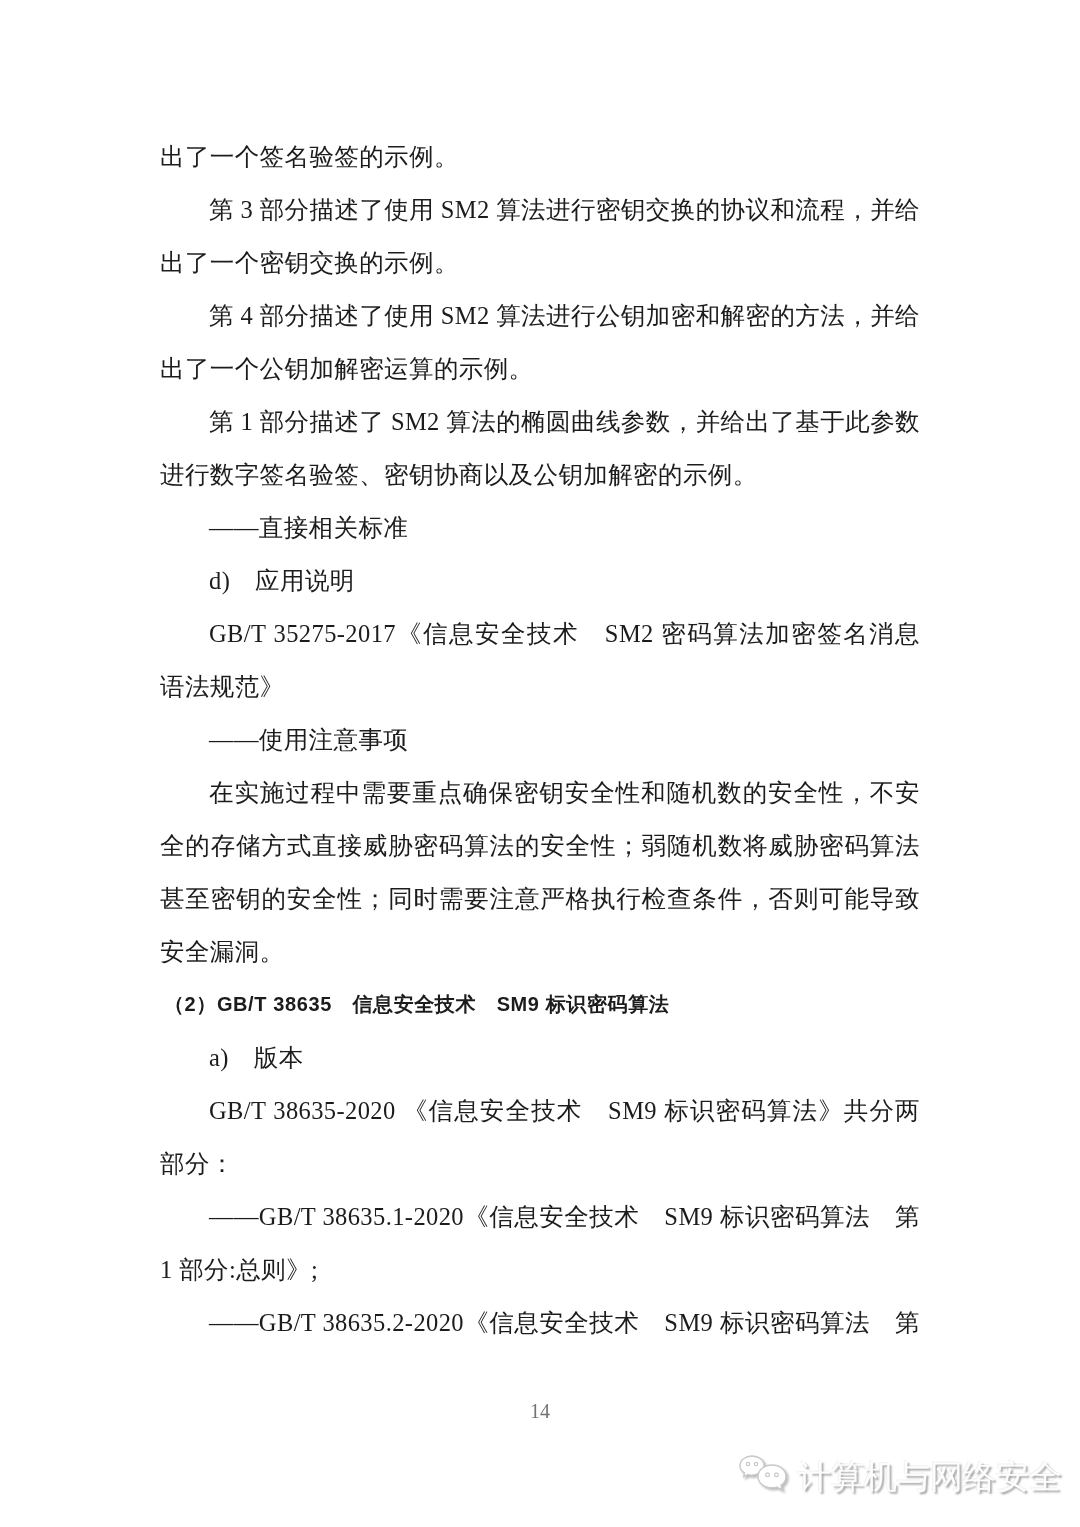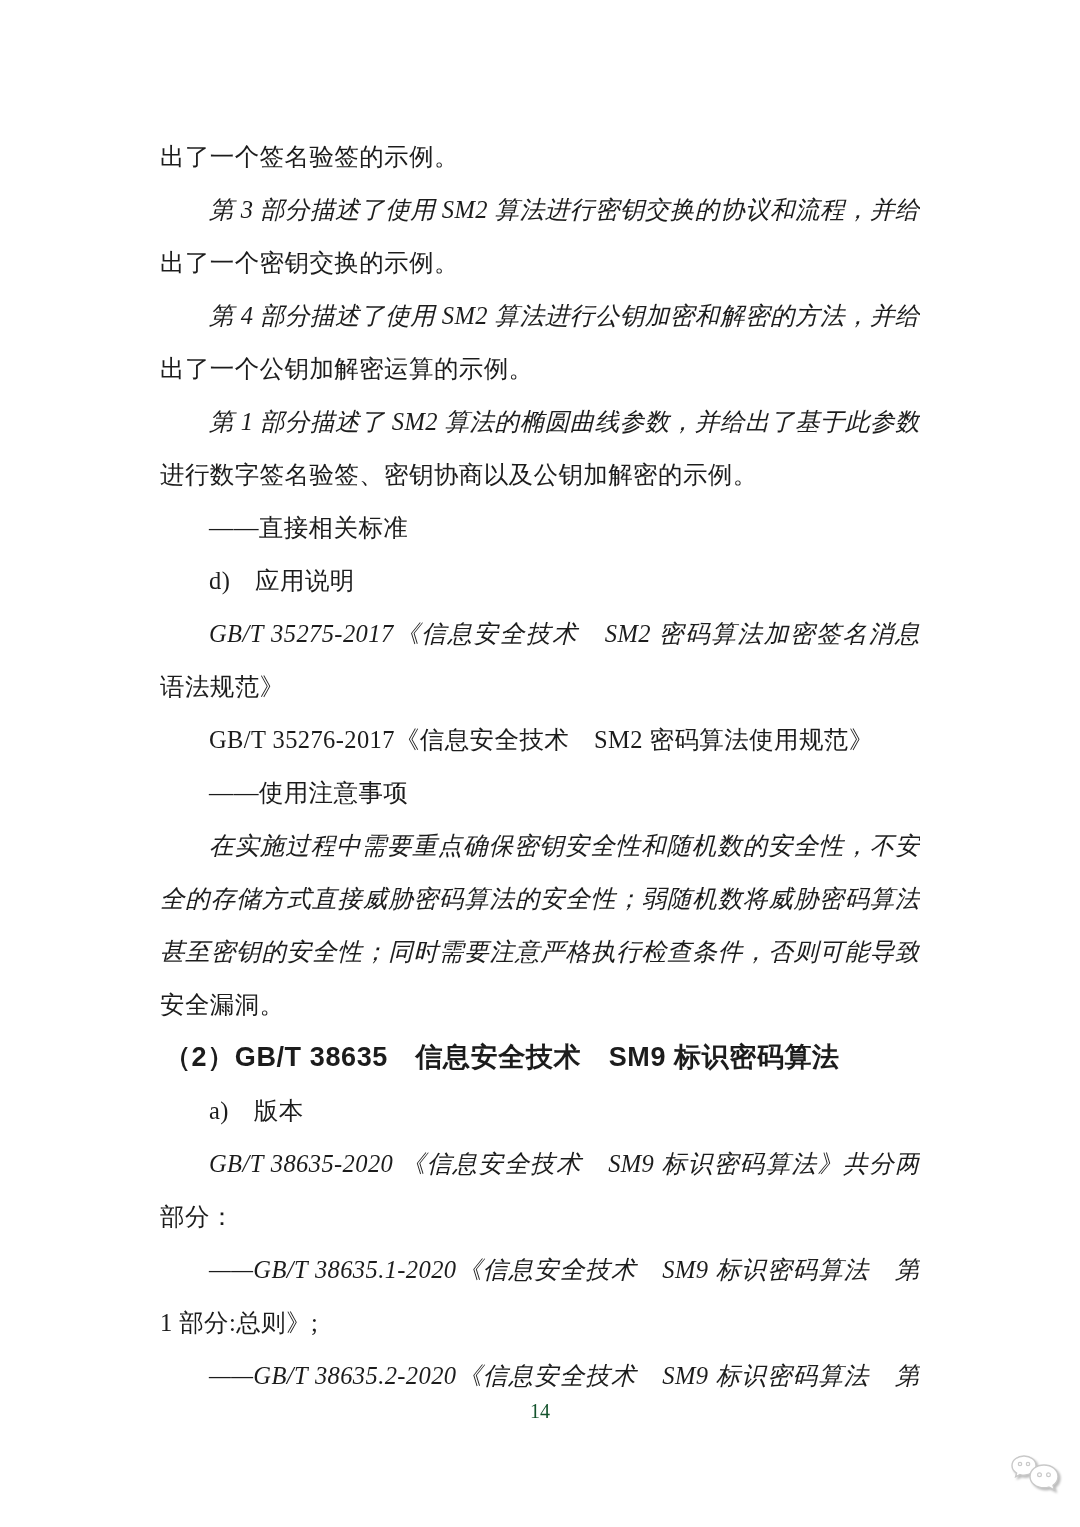--- a/index.html
+++ b/index.html
@@ -20,36 +20,36 @@
   }
   .line {
     font-size: 24.5px;
     height: 53px;
     line-height: 53px;
     overflow: hidden;
     white-space: normal;
     letter-spacing: 0.4px;
   }
   .line.indent { text-indent: 49px; }
-  .line.justify { text-align: justify; text-align-last: justify; font-style: italic; }
+  .line.justify { text-align: justify; text-align-last: justify; }
   .line.heading {
     font-family: "Liberation Sans", "DejaVu Sans", sans-serif;
     font-weight: 700;
-    font-size: 27px;
+    font-size: 20px;
     letter-spacing: 0.6px;
     text-indent: 4px;
   }
   .page-number {
     position: absolute;
     top: 1400px;
     left: 0;
     width: 100%;
     text-align: center;
     font-size: 20px;
-    color: #14532d;
+    color: #737373;
     font-family: "Liberation Serif", "DejaVu Serif", serif;
   }
   .watermark {
     position: absolute;
     top: 1452px;
     right: 18px;
     display: flex;
     align-items: center;
     gap: 8px;
   }
@@ -72,21 +72,20 @@
       <div class="line indent justify">第 3 部分描述了使用 SM2 算法进行密钥交换的协议和流程，并给</div>
       <div class="line">出了一个密钥交换的示例。</div>
       <div class="line indent justify">第 4 部分描述了使用 SM2 算法进行公钥加密和解密的方法，并给</div>
       <div class="line">出了一个公钥加解密运算的示例。</div>
       <div class="line indent justify">第 1 部分描述了 SM2 算法的椭圆曲线参数，并给出了基于此参数</div>
       <div class="line">进行数字签名验签、密钥协商以及公钥加解密的示例。</div>
       <div class="line indent">——直接相关标准</div>
       <div class="line indent">d)　应用说明</div>
       <div class="line indent justify">GB/T 35275-2017《信息安全技术　SM2 密码算法加密签名消息</div>
       <div class="line">语法规范》</div>
-      <div class="line indent">GB/T 35276-2017《信息安全技术　SM2 密码算法使用规范》</div>
       <div class="line indent">——使用注意事项</div>
       <div class="line indent justify">在实施过程中需要重点确保密钥安全性和随机数的安全性，不安</div>
       <div class="line justify">全的存储方式直接威胁密码算法的安全性；弱随机数将威胁密码算法</div>
       <div class="line justify">甚至密钥的安全性；同时需要注意严格执行检查条件，否则可能导致</div>
       <div class="line">安全漏洞。</div>
       <div class="line heading">（2）GB/T 38635　信息安全技术　SM9 标识密码算法</div>
       <div class="line indent">a)　版本</div>
       <div class="line indent justify">GB/T 38635-2020 《信息安全技术　SM9 标识密码算法》共分两</div>
       <div class="line">部分：</div>
       <div class="line indent justify">——GB/T 38635.1-2020《信息安全技术　SM9 标识密码算法　第</div>
@@ -104,15 +103,16 @@
 
         <path d="M34 13 C26.2 13 20 18 20 24.4 C20 30.8 26.2 35.8 34 35.8 C35.7 35.8 37.3 35.6 38.8 35.1 L44.2 37.9 L43 33.3 C46.1 31.2 48 28 48 24.4 C48 18 41.8 13 34 13 Z" fill="#ffffff" stroke="#c9c9c9" stroke-width="1.4"></path>
         <g fill="none" stroke="#c9c9c9" stroke-width="1.2">
           <circle cx="10" cy="12" r="1.7"></circle>
           <circle cx="18" cy="12" r="1.7"></circle>
           <circle cx="29.5" cy="22.8" r="1.9"></circle>
           <circle cx="38.5" cy="22.8" r="1.9"></circle>
         </g>
       </svg>
     </span>
+    <span class="wm-text">计算机与网络安全</span>
   </div>
 
 </div>
 
 </body></html>

